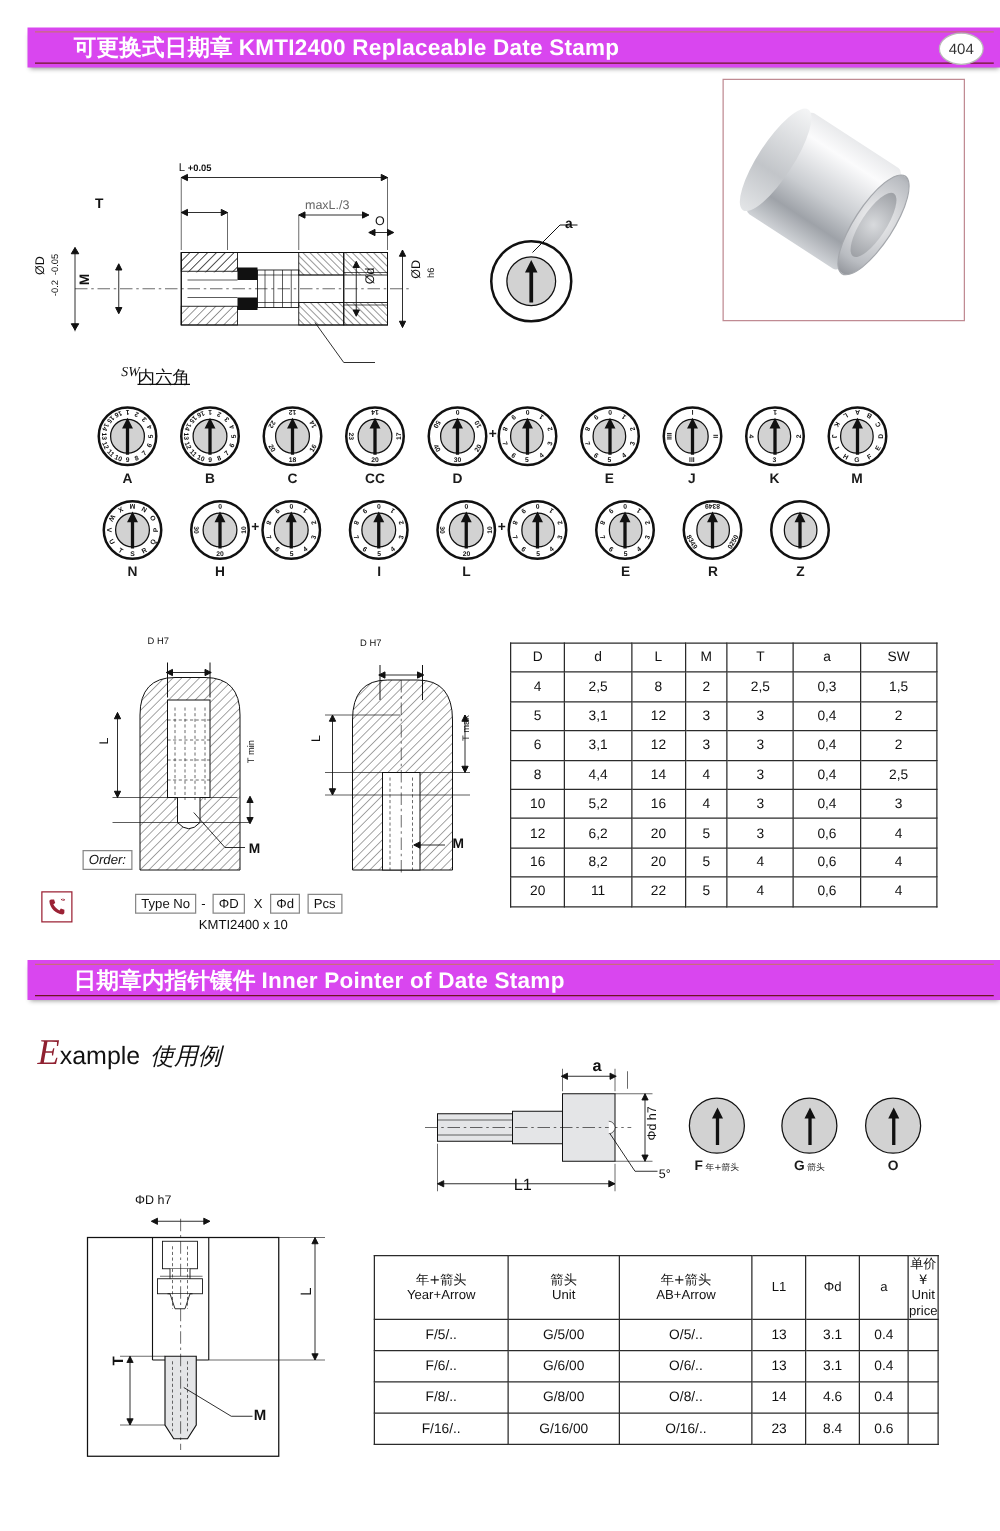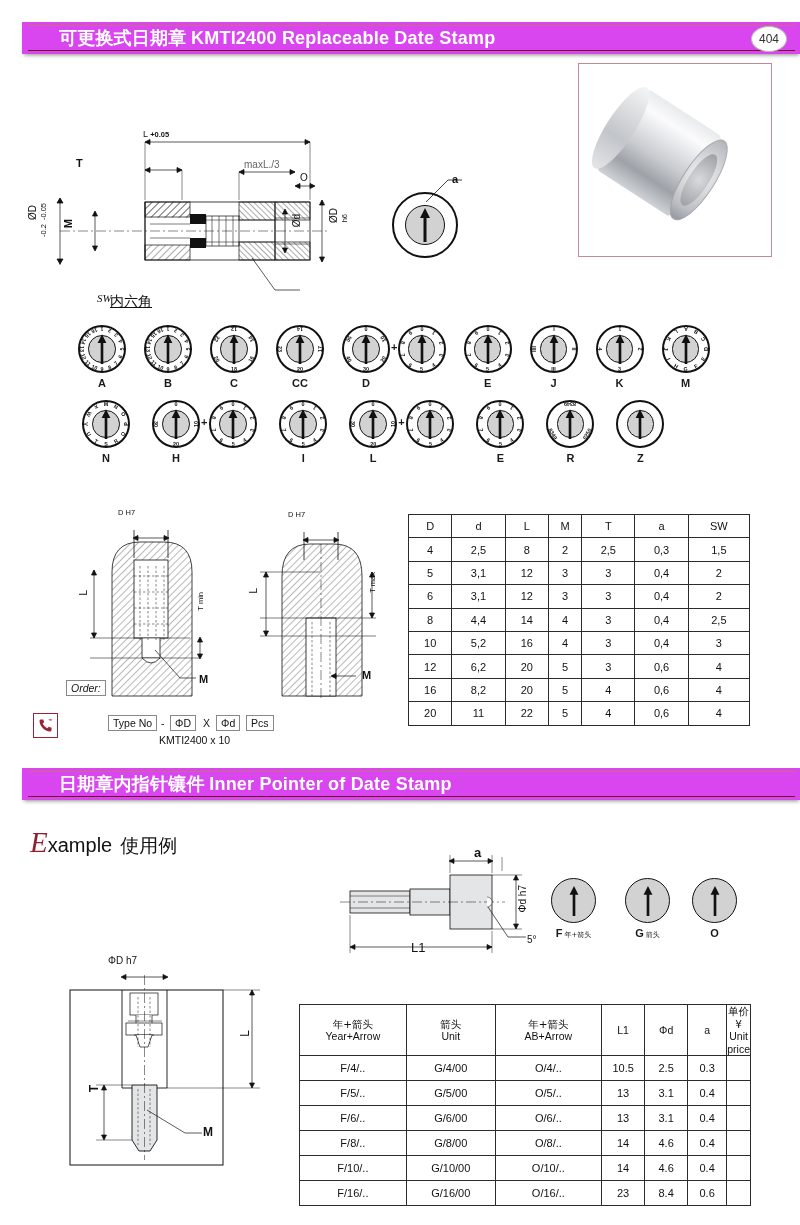--- a/index.html
+++ b/index.html
@@ -67,21 +67,21 @@
       border:1px solid #9b2235;display:flex;align-items:center;justify-content:center;
       color:#9b2235;font-size:14px;}
   .obox{position:absolute;border:1px solid #888;padding:1px 4px;font-size:10.5px;
       background:#fff;color:#111;white-space:nowrap;}
   .otxt{position:absolute;font-size:10.5px;color:#111;white-space:nowrap;}
 
   
   .ex-head{position:absolute;left:30px;top:826px;white-space:nowrap;}
   .ex-head .E{font-family:"Liberation Serif",serif;font-style:italic;font-size:29px;color:#8f2030;}
   .ex-head .x{font-size:20px;color:#111;}
-  .ex-head .cn{font-size:19px;color:#111;font-family:"DejaVu Sans",sans-serif;margin-left:8px;}
+  .ex-head .cn{font-size:19px;color:#111;font-family:"DejaVu Sans",sans-serif;margin-left:8px;font-style:italic;}
   .dwg{position:absolute;}
   svg{display:block;overflow:visible;}
 </style>
 </head>
 <body>
 
 <div class="sec-bar" id="sec1" style="left:22px;top:22px;width:760px;">
   <div class="bar-inner"></div>
   <div class="sec-title">
     <span class="cn">可更换式日期章</span>
@@ -832,29 +832,20 @@
         <th style="width: 44px;">Φd</th>
         <th style="width: 40px;">a</th>
         <th>
           <div class="cn">单价¥</div>
           <div>Unit price</div>
         </th>
       </tr>
     </thead>
   <tbody>
       <tr>
-        <td>F/4/..</td>
-        <td>G/4/00</td>
-        <td>O/4/..</td>
-        <td>10.5</td>
-        <td>2.5</td>
-        <td>0.3</td>
-        <td></td>
-      </tr>
-      <tr>
         <td>F/5/..</td>
         <td>G/5/00</td>
         <td>O/5/..</td>
         <td>13</td>
         <td>3.1</td>
         <td>0.4</td>
         <td></td>
       </tr>
       <tr>
         <td>F/6/..</td>
@@ -868,29 +859,20 @@
       <tr>
         <td>F/8/..</td>
         <td>G/8/00</td>
         <td>O/8/..</td>
         <td>14</td>
         <td>4.6</td>
         <td>0.4</td>
         <td></td>
       </tr>
       <tr>
-        <td>F/10/..</td>
-        <td>G/10/00</td>
-        <td>O/10/..</td>
-        <td>14</td>
-        <td>4.6</td>
-        <td>0.4</td>
-        <td></td>
-      </tr>
-      <tr>
         <td>F/16/..</td>
         <td>G/16/00</td>
         <td>O/16/..</td>
         <td>23</td>
         <td>8.4</td>
         <td>0.6</td>
         <td></td>
       </tr>
     </tbody>
 </table>

